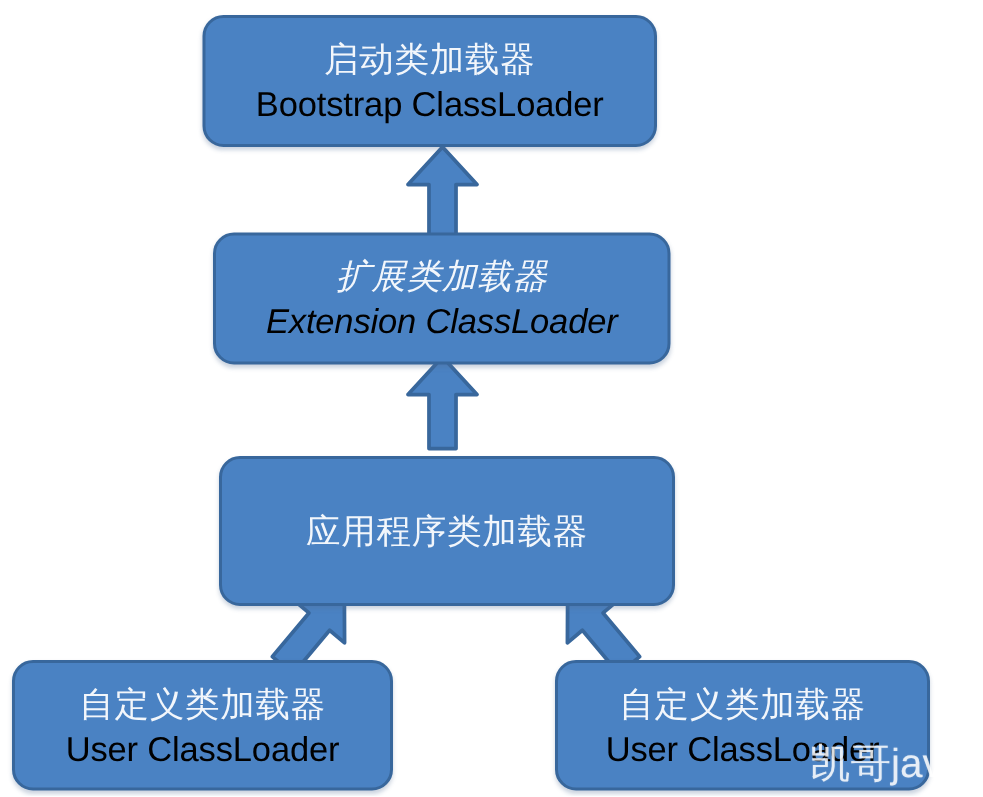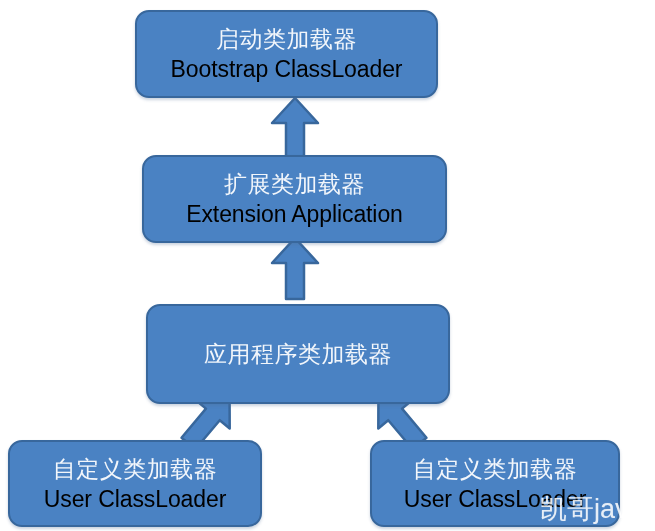--- a/index.html
+++ b/index.html
@@ -41,21 +41,21 @@
   }
   .node .en {
     font-size: 23px;
     line-height: 30px;
     letter-spacing: -0.1px;
     color: #000000;
     white-space: nowrap;
   }
   
   #node-bootstrap   { left: 135px; top: 10px;  width: 303px; height: 88px; }
-  #node-extension   { left: 142px; top: 155px; width: 305px; height: 88px; }
+  #node-extension   { left: 142px; top: 155px; width: 305px; height: 88px; font-style: italic; }
   #node-application { left: 146px; top: 304px; width: 304px; height: 100px; }
   #node-user-left   { left: 8px;   top: 440px; width: 254px; height: 87px; }
   #node-user-right  { left: 370px; top: 440px; width: 250px; height: 87px; }
 
   .arrow {
     position: absolute;
     z-index: 2;
   }
   #arrow-app-to-ext  { left: 250px; top: 235px; width: 90px; height: 66px; }
   #arrow-ext-to-boot { left: 250px; top: 95px;  width: 90px; height: 66px; }
@@ -80,21 +80,21 @@
 
 <div id="canvas">
 
   <div class="node" id="node-bootstrap">
     <div class="cn">启动类加载器</div>
     <div class="en">Bootstrap ClassLoader</div>
   </div>
 
   <div class="node" id="node-extension">
     <div class="cn">扩展类加载器</div>
-    <div class="en">Extension Application</div>
+    <div class="en">Extension ClassLoader</div>
   </div>
 
   <div class="node" id="node-application">
     <div class="cn">应用程序类加载器</div>
   </div>
 
   <div class="node" id="node-user-left">
     <div class="cn">自定义类加载器</div>
     <div class="en">User ClassLoader</div>
   </div>

